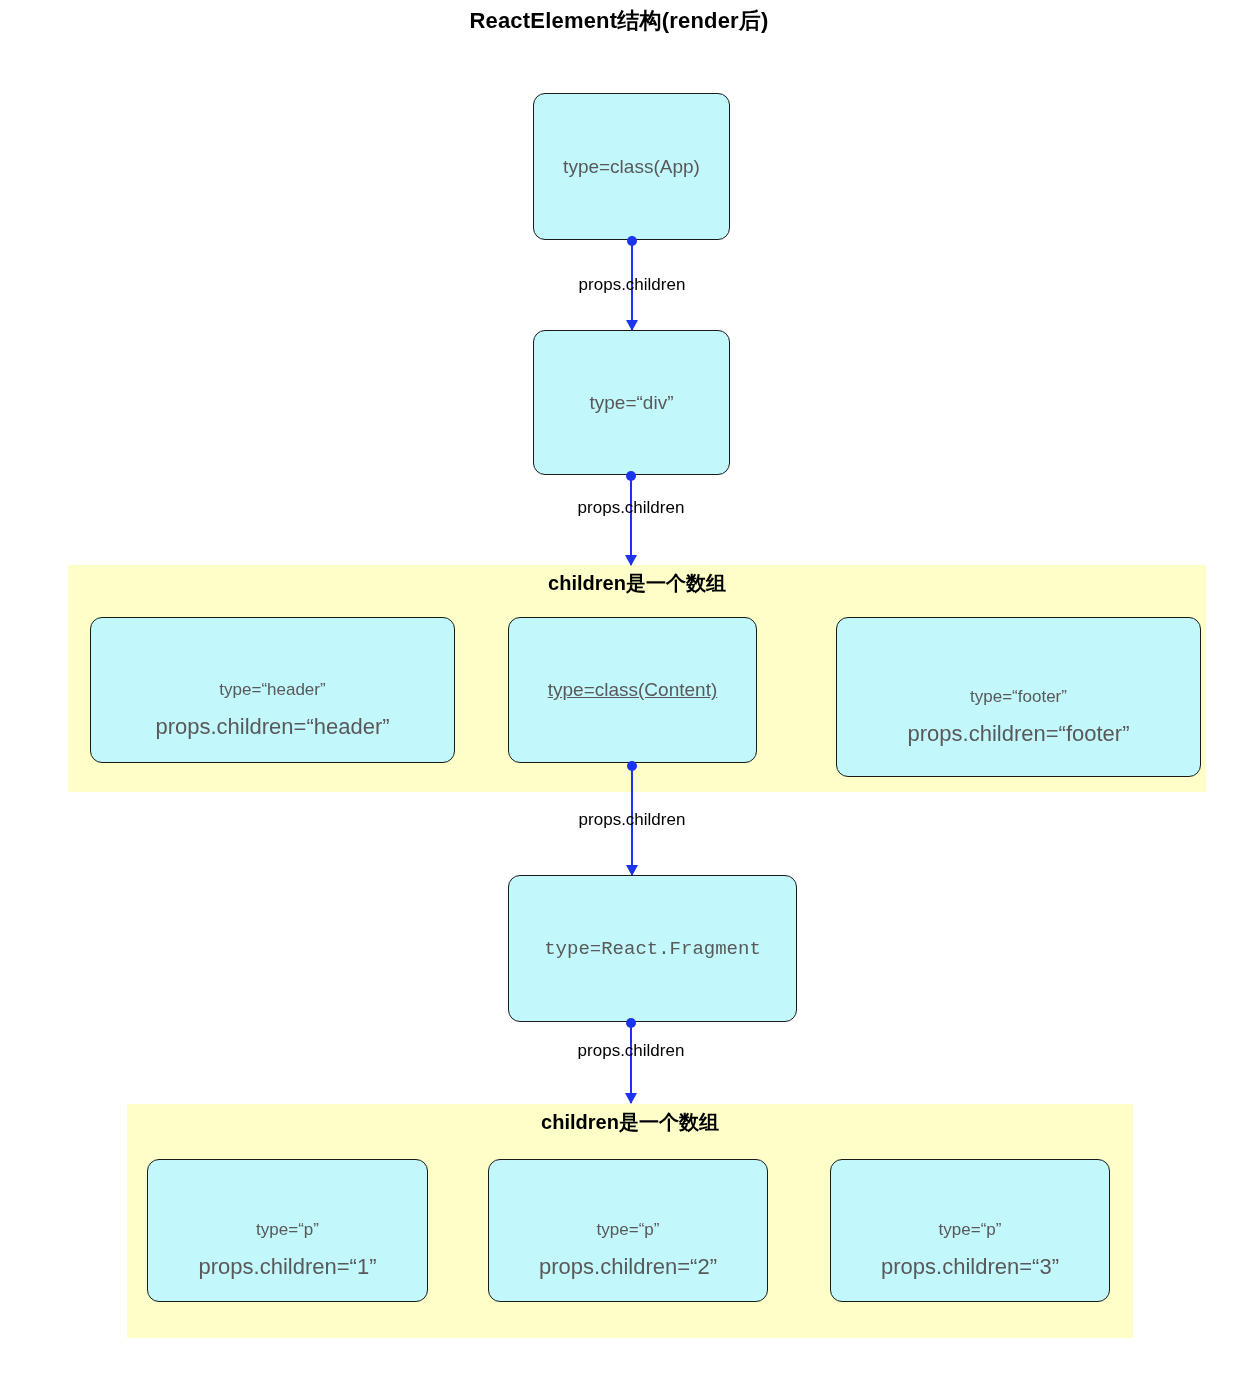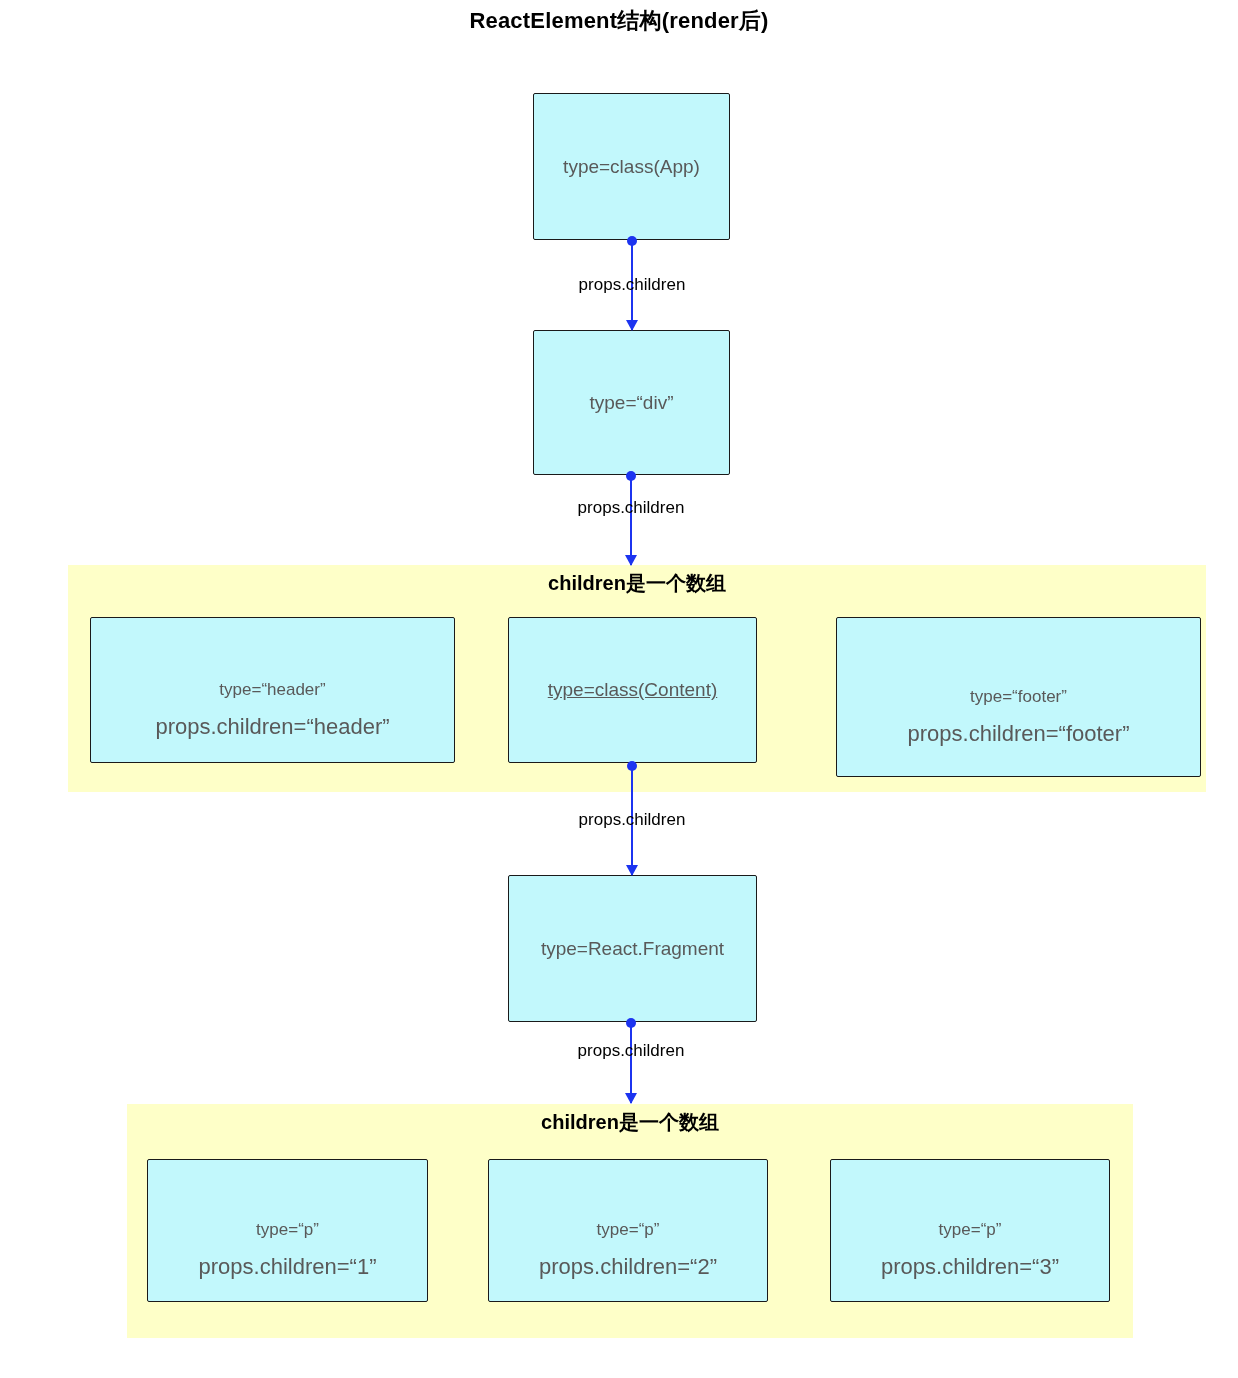--- a/index.html
+++ b/index.html
@@ -17,33 +17,33 @@
     position:absolute; background:var(--group-fill,#feffc8);
   }
   .group-label {
     position:absolute; left:0; top:5px; width:100%;
     text-align:center; font-size:20px; font-weight:600; color:#000;
   }
   #group1 { left:68px;  top:565px;  width:1138px; height:227px; }
   #group2 { left:127px; top:1104px; width:1006px; height:234px; }
   .node {
     position:absolute; background:var(--node-fill,#c2f8fc);
-    border:1.5px solid #1a1a1a; border-radius:2px;
+    border:1.5px solid #1a1a1a; border-radius:12px;
     display:flex; flex-direction:column; align-items:center; justify-content:center;
     gap:14px; color:#595959; box-sizing:border-box;
   }
   .node .line1 { font-size:17px;margin-top:39px; }
   .node .line2 { font-size:22px; }
   .node .single { font-size:19px; }
   #n-app      { left:533px; top:93px;   width:197px; height:147px; }
   #n-div      { left:533px; top:330px;  width:197px; height:145px; }
   #n-header   { left:90px;  top:617px;  width:365px; height:146px; }
   #n-content  { left:508px; top:617px;  width:249px; height:146px;text-decoration:underline; }
   #n-footer   { left:836px; top:617px;  width:365px; height:160px; }
-  #n-fragment { left:508px; top:875px;  width:249px; height:147px; }
+  #n-fragment { left:508px; top:875px;  width:289px; height:147px;font-family:Liberation Mono, monospace; }
   #n-p1       { left:147px; top:1159px; width:281px; height:143px; }
   #n-p2       { left:488px; top:1159px; width:280px; height:143px; }
   #n-p3       { left:830px; top:1159px; width:280px; height:143px; }
   .edge { position:absolute; width:0; }
   .edge-line {
     position:absolute; left:-1px; top:0; width:2px; height:100%;
     background:var(--edge-color,#1c34f0);
   }
   .edge-dot {
     position:absolute; left:-5px; top:-4px; width:10px; height:10px;

